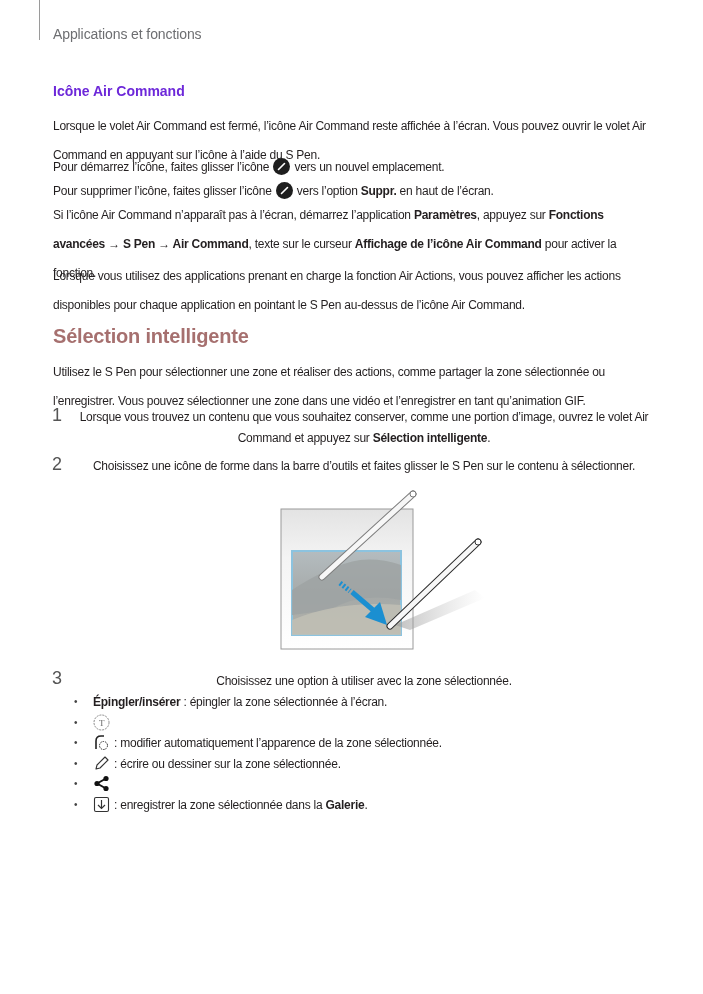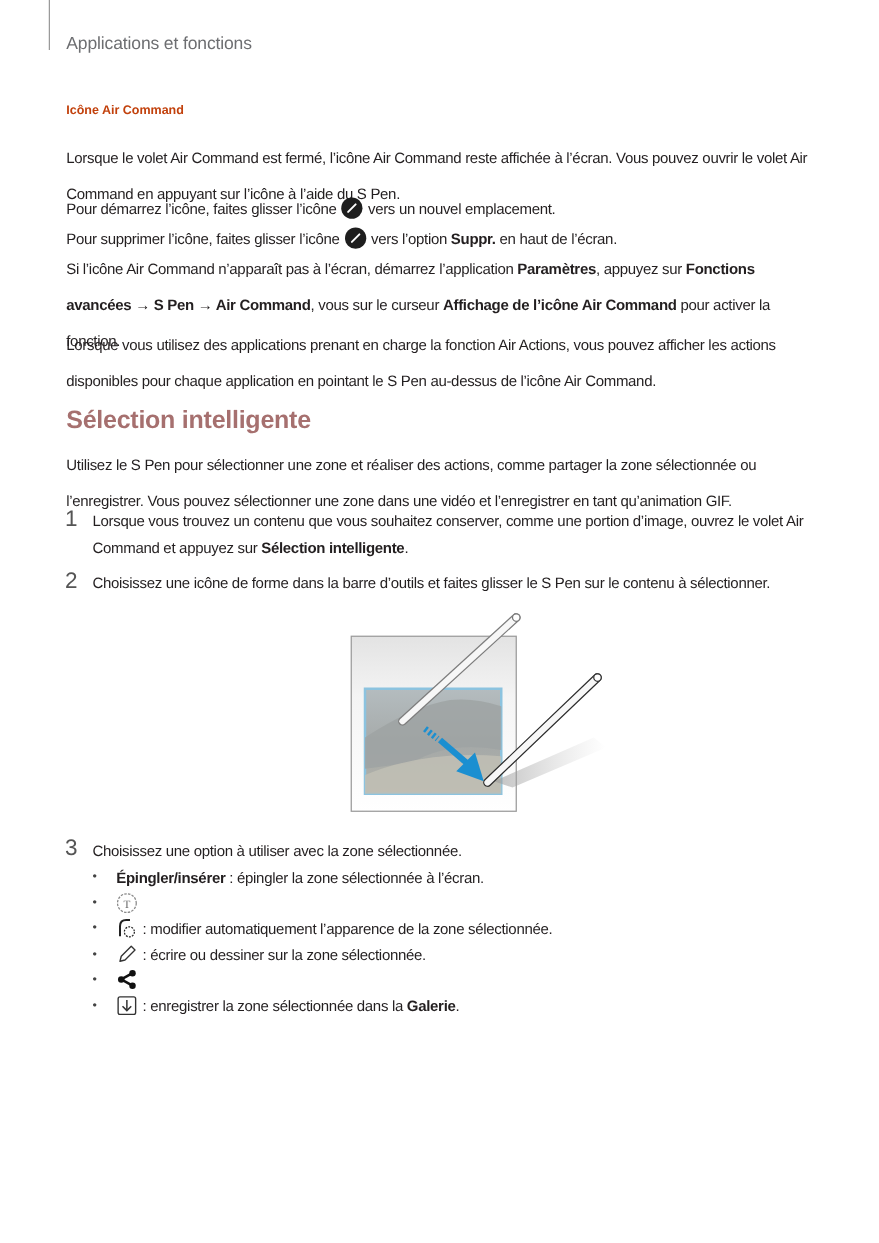--- a/index.html
+++ b/index.html
@@ -1,28 +1,28 @@
 <!DOCTYPE html>
 <html><head>
 <meta charset="utf-8">
 <style>
   html, body { margin: 0; padding: 0; background: #ffffff; }
   body { width: 703px; height: 994px; position: relative; overflow: hidden;
          font-family: "Liberation Sans", sans-serif; color: #231f20; }
   .page-rule { position: absolute; left: 39px; top: 0; width: 1px; height: 40px; background: #9a9a9a; }
   .running-header { position: absolute; left: 53px; top: 26px; font-size: 14px; color: #6d6e71; letter-spacing: -0.1px; }
-  .h2 { position: absolute; left: 53px; top: 83px; font-size: 10px; font-weight: bold; color: #c2410c; }
+  .h2 { position: absolute; left: 53px; top: 83px; font-size: 14px; font-weight: bold; color: #6d28d9; }
   .p { position: absolute; left: 53px; width: 600px; font-size: 12px; line-height: 29px; letter-spacing: -0.25px; }
   .p b { font-weight: bold; }
   .inline-icon { display: inline-block; width: 17px; height: 17px; border-radius: 50%; background: #1e1e1e;
                  vertical-align: -4px; position: relative; margin: 0 1px; }
   .inline-icon svg { position: absolute; left: 0; top: 0; }
   .h1 { position: absolute; left: 53px; top: 325px; font-size: 20px; font-weight: bold; color: #a6706f; letter-spacing: -0.2px; }
   .step-num { position: absolute; left: 52px; font-size: 18px; color: #555; font-weight: normal; }
-  .step-text { position: absolute; left: 74px; width: 580px; font-size: 12px; line-height: 20.5px; letter-spacing: -0.25px; }
+  .step-text { position: absolute; left: 74px; width: 580px; font-size: 12px; line-height: 20.5px; letter-spacing: -0.25px; text-align: center; }
   .figure { position: absolute; left: 270px; top: 480px; width: 220px; height: 170px; }
   .bullet-list { position: absolute; left: 74px; top: 692px; width: 560px; }
   .bullet { position: relative; height: 20.6px; font-size: 12px; line-height: 20.6px; letter-spacing: -0.25px; padding-left: 19px; }
   .bullet .dot { position: absolute; left: 0; top: 0; color: #444; font-size: 10px; }
   .bullet .ico { display: inline-block; width: 17px; height: 17px; vertical-align: -4px; margin-right: 1px; }
   .page-number { position: absolute; left: 0; width: 703px; top: 960px; text-align: center; font-size: 14px; color: #6d6e71; margin-top: 34px; }
 </style>
 </head>
 <body>
 
@@ -48,21 +48,21 @@
   <span class="inline-icon">
     <svg width="17" height="17" viewBox="0 0 17 17">
         <line x1="5.5" y1="11.5" x2="11.5" y2="5.5" stroke="#fff" stroke-width="1.6" stroke-linecap="round"></line>
       </svg>
   </span>
   <span>vers l’option</span>
   <b>Suppr.</b>
   <span>en haut de l’écran.</span>
 </div>
 
-<div class="p" style="top:201px;"><span>Si l’icône Air Command n’apparaît pas à l’écran, démarrez l’application</span> <b>Paramètres</b><span>, appuyez sur</span> <b>Fonctions avancées → S Pen → Air Command</b><span>, vous sur le curseur</span> <b>Affichage de l’icône Air Command</b> <span>pour activer la fonction.</span></div>
+<div class="p" style="top:201px;"><span>Si l’icône Air Command n’apparaît pas à l’écran, démarrez l’application</span> <b>Paramètres</b><span>, appuyez sur</span> <b>Fonctions avancées → S Pen → Air Command</b><span>, texte sur le curseur</span> <b>Affichage de l’icône Air Command</b> <span>pour activer la fonction.</span></div>
 
 <div class="p" style="top:262px;">Lorsque vous utilisez des applications prenant en charge la fonction Air Actions, vous pouvez afficher les actions disponibles pour chaque application en pointant le S Pen au-dessus de l’icône Air Command.</div>
 
 <div class="h1">Sélection intelligente</div>
 
 <div class="p" style="top:358px;">Utilisez le S Pen pour sélectionner une zone et réaliser des actions, comme partager la zone sélectionnée ou l’enregistrer. Vous pouvez sélectionner une zone dans une vidéo et l’enregistrer en tant qu’animation GIF.</div>
 
 <div class="step-num" style="top:405px;">1</div>
 <div class="step-text" style="top:407px;"><span>Lorsque vous trouvez un contenu que vous souhaitez conserver, comme une portion d’image, ouvrez le volet Air Command et appuyez sur</span> <b>Sélection intelligente</b><span>.</span></div>
 

